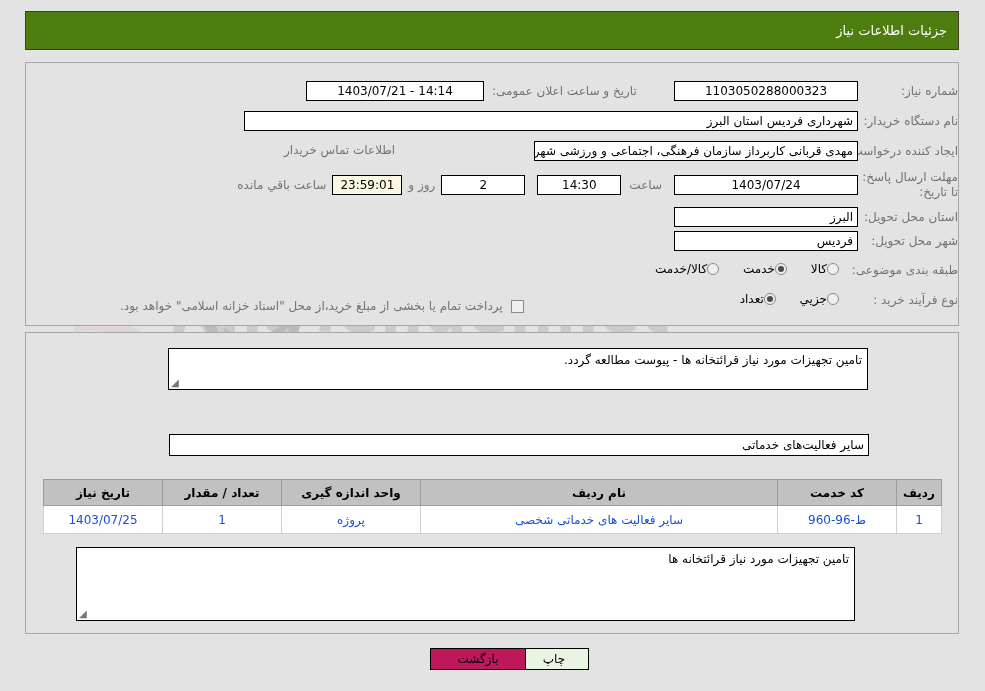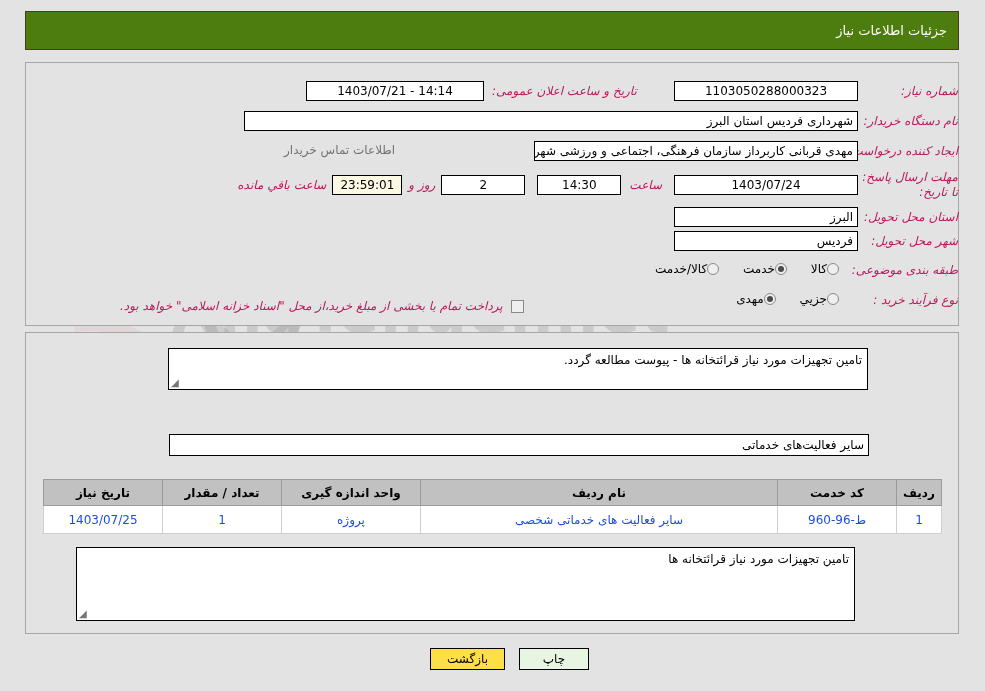--- a/index.html
+++ b/index.html
@@ -106,24 +106,23 @@
   .panel-middle { left: 25px; top: 332px; width: 934px; height: 302px; }
 
   
   .frm-row {
     position: absolute;
     display: flex;
     align-items: center;
     white-space: nowrap;
   }
   .lbl {
-    color: #be185d;
+    color: #737373;
     font-size: 12px;
     text-align: left;
-    font-style: italic;
   }
   .lbl-r { text-align: right; }
   .fld {
     background: #ffffff;
     border: 1px solid #000000;
     box-sizing: border-box;
     height: 20px;
     line-height: 18px;
     font-size: 12px;
     padding: 0 4px;
@@ -246,21 +245,21 @@
     border: 1px solid #000;
     box-sizing: border-box;
     font-size: 12px;
     line-height: 20px;
     text-align: center;
     cursor: pointer;
     font-family: "DejaVu Sans", "Liberation Sans", sans-serif;
     padding: 0;
   }
   .btn-print  { left: 519px; top: 648px; width: 70px; background: #e8f5e3; }
-  .btn-back   { left: 430px; top: 648px; width: 75px; background: #fde047; }
+  .btn-back   { left: 430px; top: 648px; width: 96px; background: #be185d; }
 </style>
 </head>
 <body>
 
 <div class="watermark">
   <div class="wm-shield"></div>
   <svg class="wm-arrow" viewBox="0 0 120 64">
     <path d="M4 8 C 40 4, 78 14, 92 44" stroke="rgba(198,150,155,0.55)" stroke-width="12" fill="none"></path>
     <path d="M72 40 L100 58 L94 24 Z" fill="rgba(198,150,155,0.55)"></path>
   </svg>
@@ -335,21 +334,21 @@
 
 <div class="frm-row" style="left:510px; top:292px; width:448px; z-index:3;">
   <div class="lbl lbl-r" style="width:105px;">نوع فرآیند خرید :</div>
   <div style="margin-right:14px;">
     <span class="opt">
       <span class="radio"></span>
       <span>جزیي</span>
     </span>
     <span class="opt">
       <span class="radio on"></span>
-      <span>مهدی</span>
+      <span>تعداد</span>
     </span>
   </div>
 </div>
 
 <div class="frm-row" style="left:120px; top:299px; z-index:3;">
   <span class="checkbox"></span>
   <span class="lbl" style="margin-right:8px;">پرداخت تمام یا بخشی از مبلغ خرید،از محل "اسناد خزانه اسلامی" خواهد بود.</span>
 </div>
 
 <div class="panel panel-middle"></div>

